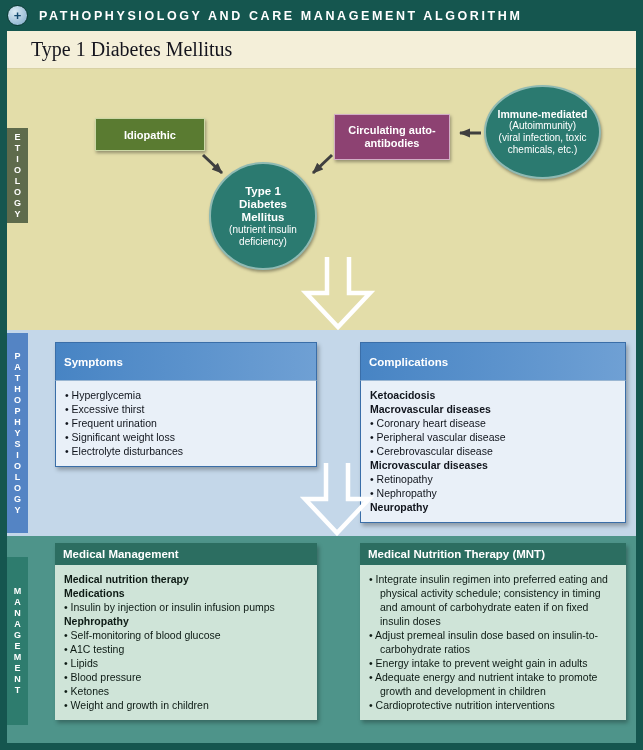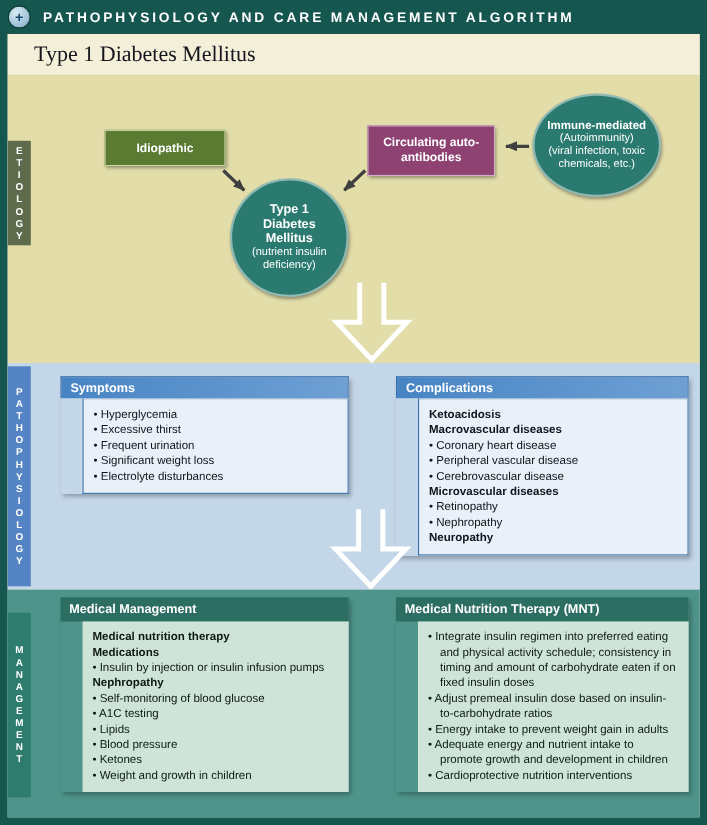--- a/index.html
+++ b/index.html
@@ -39,22 +39,22 @@
   .node-purple { left:327px; top:83px; width:116px; height:46px; background:#8d4272; border:1px solid #d2aec6; font-weight:bold; font-size:11px; line-height:13px; padding:2px; }
   .node-ellipse { left:477px; top:54px; width:117px; height:94px; border-radius:50%; background:#2b7a70; border:2px solid #8fbab3; font-size:10px; line-height:12px; padding:7px; }
   .node-ellipse .t { font-weight:bold; font-size:10.5px; line-height:12px; }
   .node-circle { left:202px; top:131px; width:108px; height:108px; border-radius:50%; background:#2b7a70; border:2px solid #8fbab3; font-size:10px; line-height:12px; padding:10px; }
   .node-circle .t { font-weight:bold; font-size:11.5px; line-height:13px; }
 
   .arrow-layer { position:absolute; top:0; left:0; pointer-events:none; }
 
   
   .panel { position:absolute; box-shadow:2px 3px 4px rgba(0,0,0,0.28); }
-  .panel-hd { height:20px; color:#ffffff; font-weight:bold; font-size:11.5px; display:flex; align-items:center; padding-left:8px; }
-  .panel-bd { padding:7px 9px 8px 9px; font-size:10.5px; line-height:14px; color:#10141c;margin-left:20px; }
+  .panel-hd { height:38px; color:#ffffff; font-weight:bold; font-size:11.5px; display:flex; align-items:center; padding-left:8px; }
+  .panel-bd { padding:7px 9px 8px 9px; font-size:10.5px; line-height:14px; color:#10141c; }
   .blue .panel-hd { background:linear-gradient(to right,#4784c4,#6fa0d4); border:1px solid #3a6ea8; border-bottom:none; }
   .blue .panel-bd { background:#e9f0f8; border:1px solid #3a6ea8; border-top:1px solid #9ab6d2; }
   .teal .panel-hd { background:#2c6e61; height:22px; }
   .teal .panel-bd { background:#cfe4d8; color:#0d1a14; }
 
   .li { margin-bottom:0; }
   .li-bullet { padding-left:11px; text-indent:-11px; }
   .li-bold { font-weight:bold; }
 
   .p-symptoms      { left:48px;  top:12px; width:262px; }

